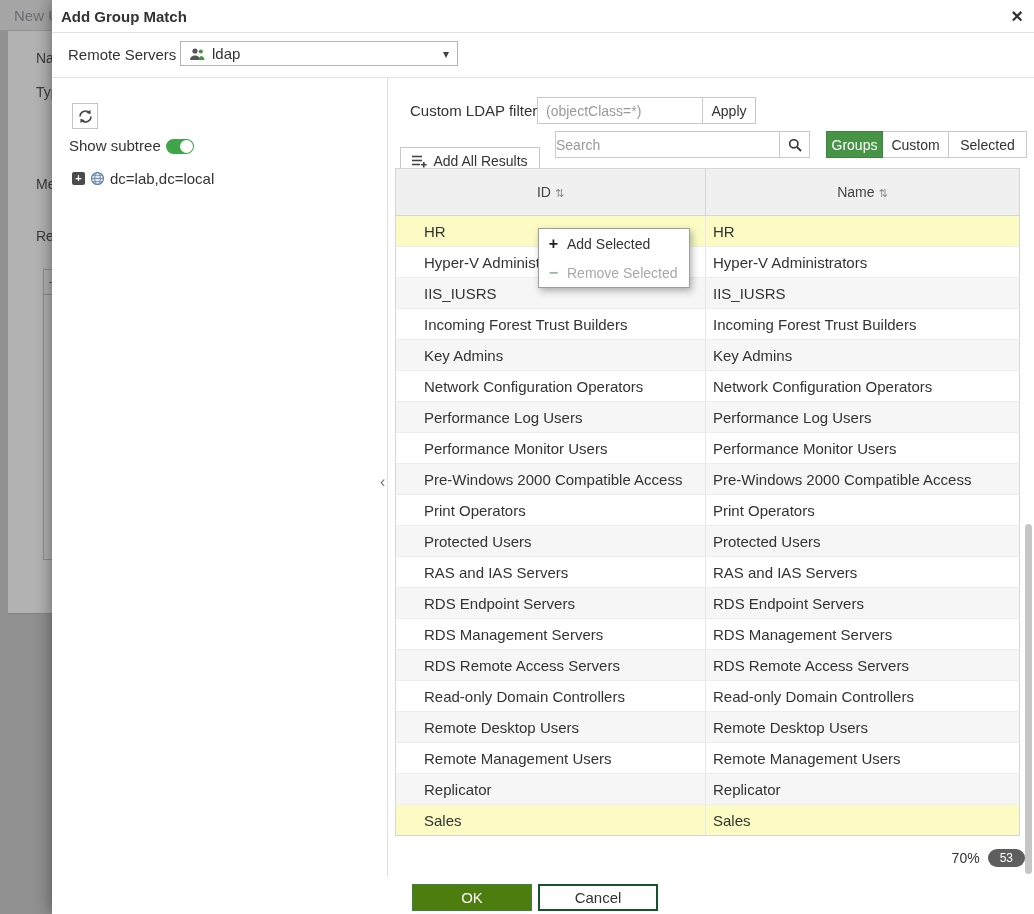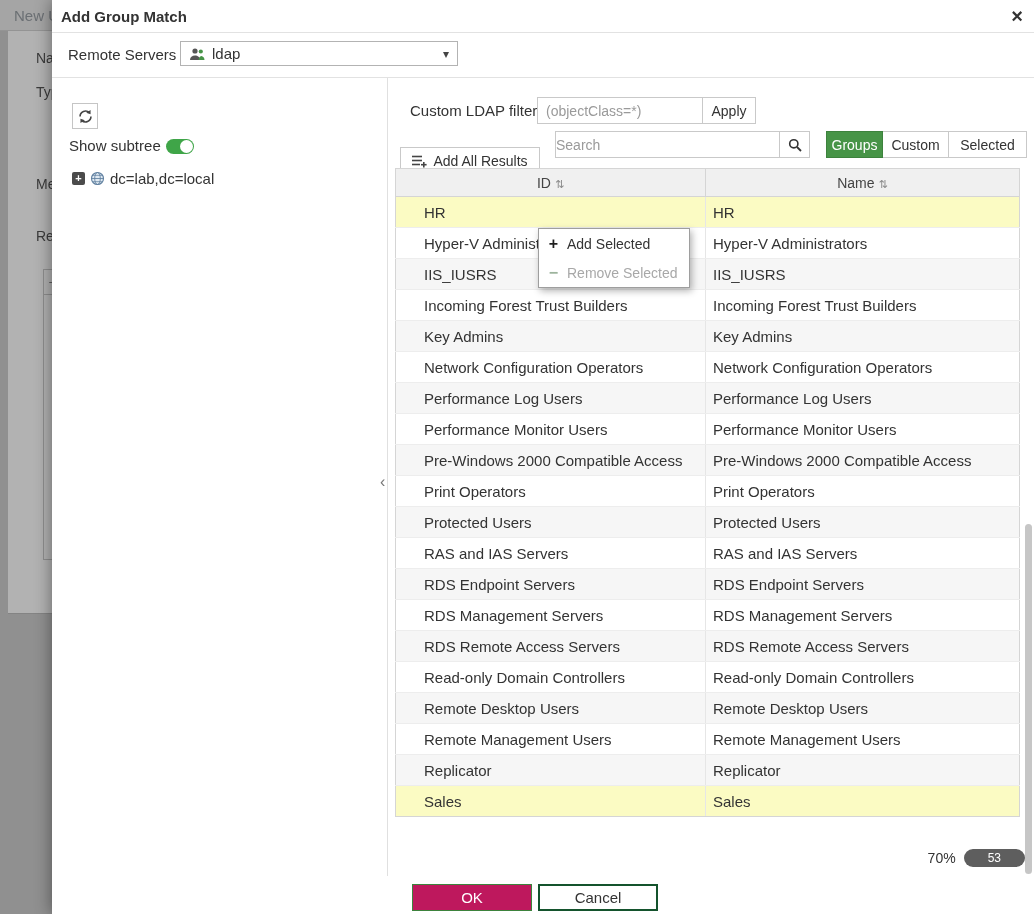--- a/index.html
+++ b/index.html
@@ -51,35 +51,35 @@
   .search-btn { position: absolute; left: 727px; top: 131px; width: 31px; height: 27px; border: 1px solid #c9c9c9; background: #fff; display: flex; align-items: center; justify-content: center; padding: 0; cursor: pointer; }
   .tabs { position: absolute; left: 774px; top: 131px; height: 27px; display: flex; }
   .tab { height: 27px; border: 1px solid #c9c9c9; background: #fff; font-size: 14px; color: #333; display: flex; align-items: center; justify-content: center; cursor: pointer; }
   .tab-groups { width: 57px; background: #479447; border-color: #3d823d; color: #fff; }
   .tab-custom { width: 66px; border-left: none; }
   .tab-selected { width: 78px; border-left: none; }
 
   
   .table-wrap { position: absolute; left: 343px; top: 168px; width: 624px; }
   table { border-collapse: collapse; table-layout: fixed; width: 624px; }
-  thead th { height: 28px; background: #f0f0f0; border: 1px solid #d5d5d5; font-size: 14px; font-weight: 400; color: #444; cursor: pointer; }
+  thead th { height: 47px; background: #f0f0f0; border: 1px solid #d5d5d5; font-size: 14px; font-weight: 400; color: #444; cursor: pointer; }
   .sort-glyph { color: #8a8a8a; font-size: 11px; margin-left: 4px; }
   tbody td { height: 31px; font-size: 15px; color: #333; border-bottom: 1px solid #ededed; padding: 2px; overflow: hidden; white-space: nowrap; cursor: pointer; }
   td.cell-id { padding-left: 28px; border-left: 1px solid #d5d5d5; }
   td.cell-name { padding-left: 7px; border-left: 1px solid #e6e6e6; border-right: 1px solid #d5d5d5; }
   tbody tr.stripe { background: #f6f6f6; }
   tbody tr.selected { background: #fbfbc3; }
   tbody tr:last-child td { border-bottom: 1px solid #d5d5d5; }
 
   .status-row { position: absolute; left: 343px; top: 849px; width: 630px; display: flex; justify-content: flex-end; align-items: center; gap: 8px; }
   .status-percent { font-size: 14px; color: #333; }
-  .count-badge { background: #5e5e5e; color: #fff; font-size: 12px; border-radius: 9px; padding: 2px 24px; }
-
-  
-  .footer-ok { position: absolute; left: 360px; top: 884px; width: 120px; height: 27px; background: #be185d; border: 1px solid #3d823d; color: #fff; font-size: 15px; cursor: pointer; }
+  .count-badge { background: #5e5e5e; color: #fff; font-size: 12px; border-radius: 9px; padding: 2px 12px; }
+
+  
+  .footer-ok { position: absolute; left: 360px; top: 884px; width: 120px; height: 27px; background: #4d7c0f; border: 1px solid #3d823d; color: #fff; font-size: 15px; cursor: pointer; }
   .footer-cancel { position: absolute; left: 486px; top: 884px; width: 120px; height: 27px; background: #fff; border: 2px solid #14532d; color: #333; font-size: 15px; cursor: pointer; }
 
   
   .context-menu { position: absolute; left: 486px; top: 228px; width: 152px; background: #fff; border: 1px solid #9e9e9e; box-shadow: 2px 3px 7px rgba(0,0,0,0.3); z-index: 5; }
   .menu-item { height: 29px; display: flex; align-items: center; padding: 0 8px; gap: 7px; font-size: 14px; color: #333; cursor: pointer; }
   .mi-icon { font-size: 16px; font-weight: 700; color: #1e1e1e; width: 13px; text-align: center; }
   .menu-item.disabled { color: #a8a8a8; cursor: default; }
   .menu-item.disabled .mi-icon { color: #9db49d; }
 
   .scroll-thumb { position: absolute; right: 2px; top: 524px; width: 7px; height: 350px; background: #c6c6c6; border-radius: 4px; cursor: pointer; }

